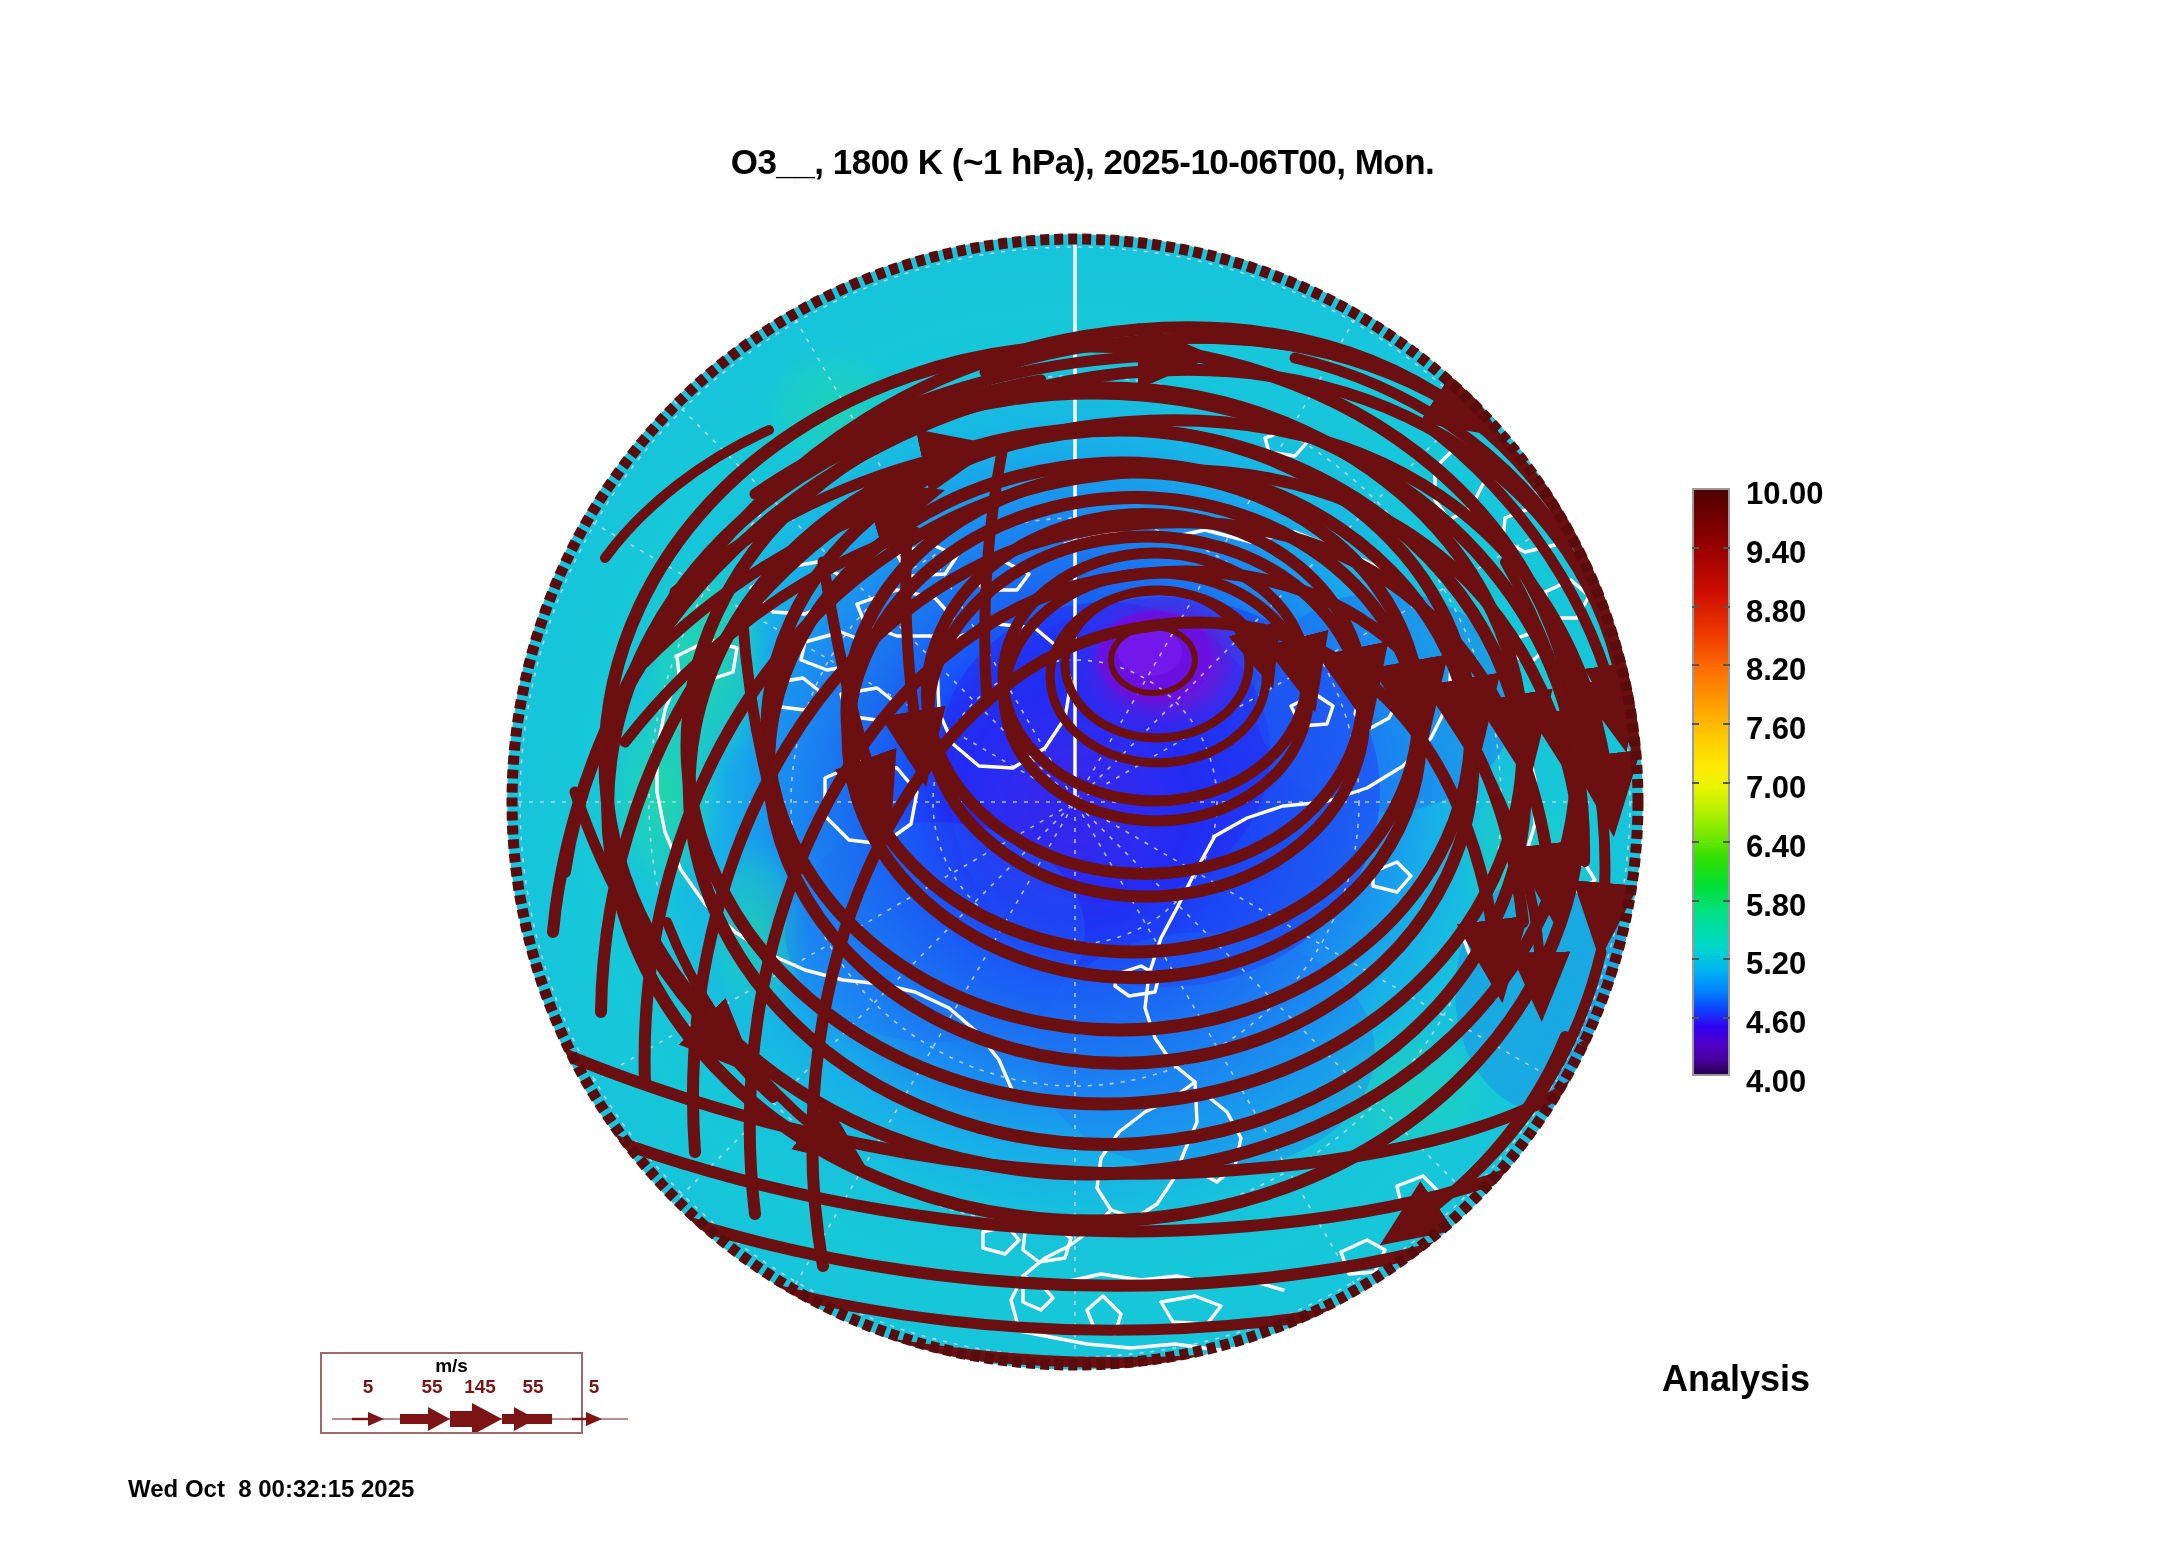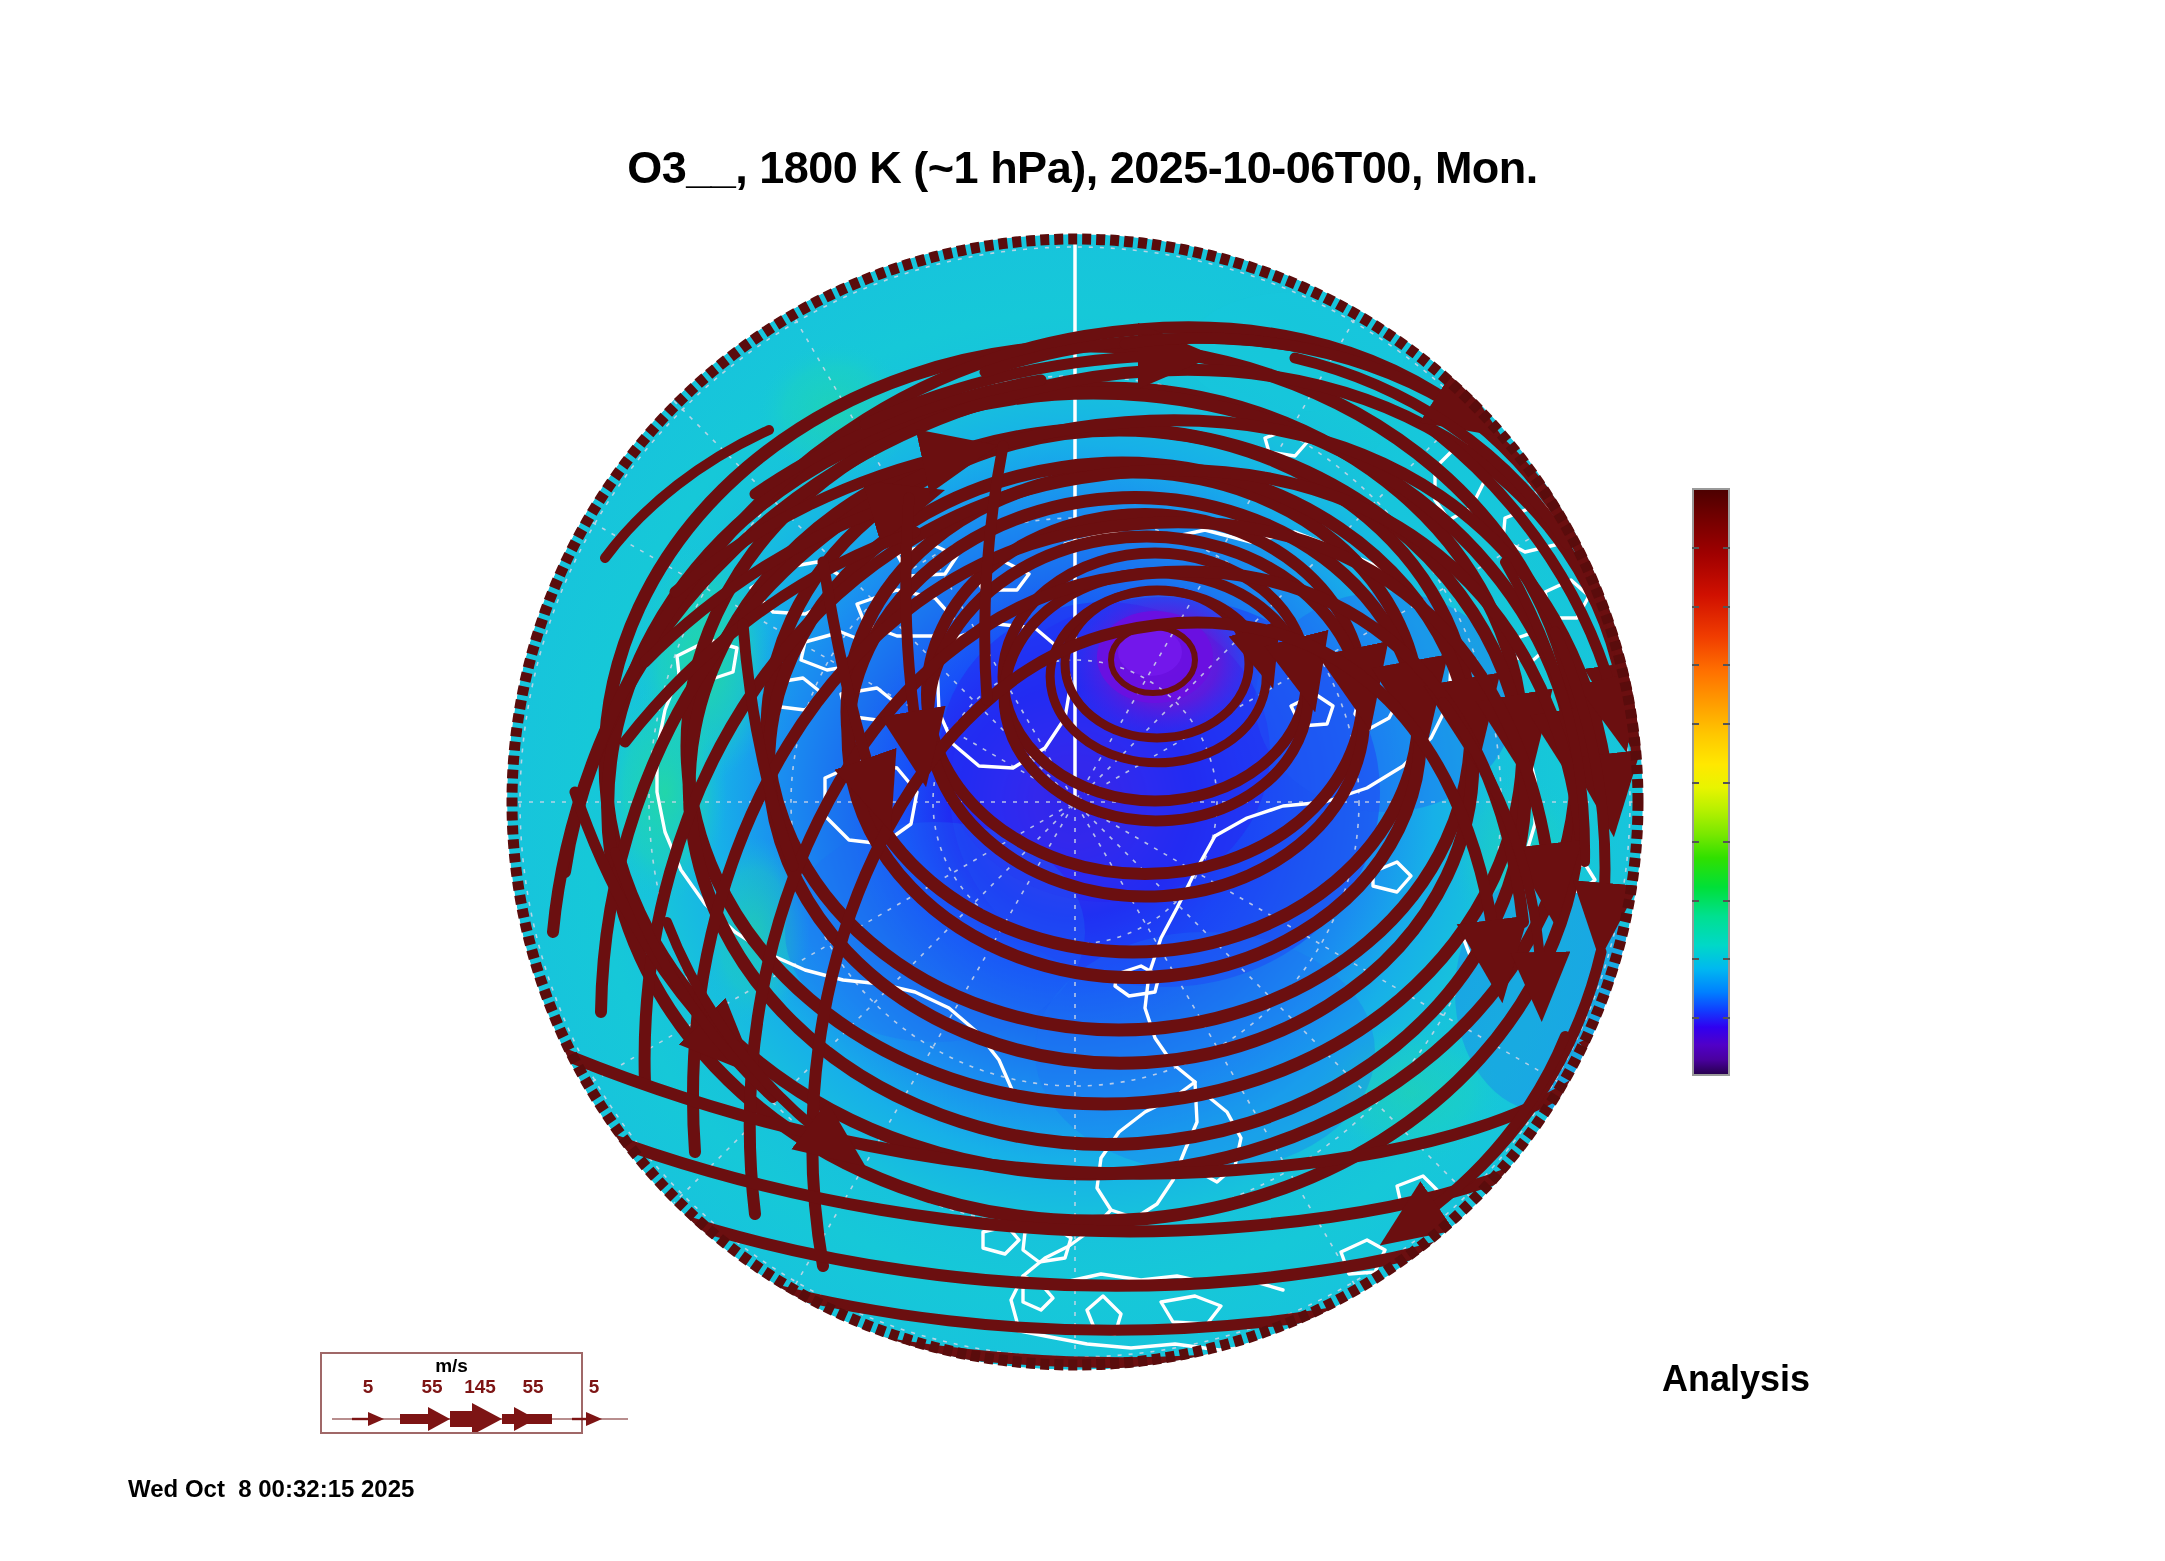--- a/index.html
+++ b/index.html
@@ -24,21 +24,21 @@
 
   
   .fig-title {
     position: absolute;
     left: 0;
     right: 0;
     top: 142px;
     text-align: center;
     font-family: "Liberation Sans", sans-serif;
     font-weight: bold;
-    font-size: 45px;
+    font-size: 35px;
     letter-spacing: -0.5px;
     color: #000000;
     white-space: pre;
   }
 
   
   .map-panel {
     position: absolute;
     left: 505px;
     top: 232px;
@@ -443,20 +443,33 @@
         <div class="cb-tick right" style="top:294px"></div>
       <div class="cb-tick" style="top:352.8px"></div>
         <div class="cb-tick right" style="top:352.8px"></div>
       <div class="cb-tick" style="top:411.6px"></div>
         <div class="cb-tick right" style="top:411.6px"></div>
       <div class="cb-tick" style="top:470.4px"></div>
         <div class="cb-tick right" style="top:470.4px"></div>
       <div class="cb-tick" style="top:529.2px"></div>
         <div class="cb-tick right" style="top:529.2px"></div>
     </div>
+    <div class="cb-labels">
+      <div class="cb-label" style="top:0px">10.00</div>
+      <div class="cb-label" style="top:58.8px">9.40</div>
+      <div class="cb-label" style="top:117.6px">8.80</div>
+      <div class="cb-label" style="top:176.4px">8.20</div>
+      <div class="cb-label" style="top:235.2px">7.60</div>
+      <div class="cb-label" style="top:294px">7.00</div>
+      <div class="cb-label" style="top:352.8px">6.40</div>
+      <div class="cb-label" style="top:411.6px">5.80</div>
+      <div class="cb-label" style="top:470.4px">5.20</div>
+      <div class="cb-label" style="top:529.2px">4.60</div>
+      <div class="cb-label" style="top:588px">4.00</div>
+    </div>
   </div>
 
   <div class="wind-legend">
     <div class="wl-unit">m/s</div>
     <div class="wl-nums">
       <div class="wl-num" style="left:46px">5</div>
       <div class="wl-num" style="left:110px">55</div>
       <div class="wl-num" style="left:158px">145</div>
       <div class="wl-num" style="left:211px">55</div>
       <div class="wl-num" style="left:272px">5</div>

